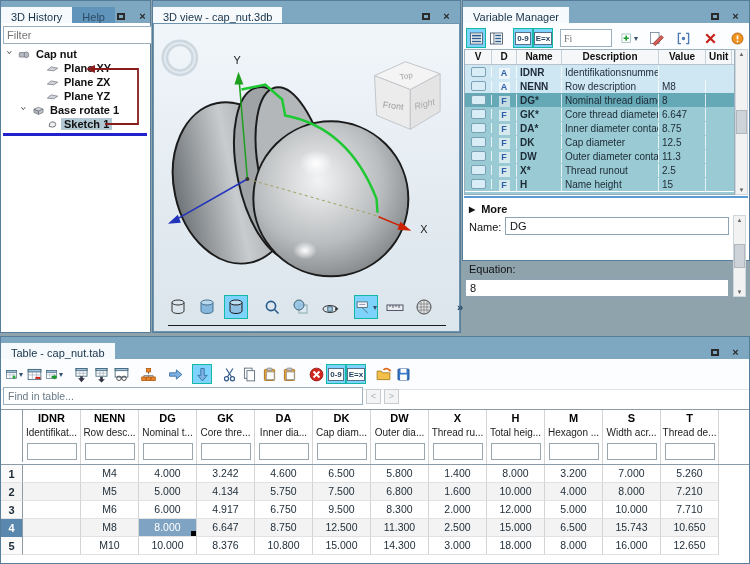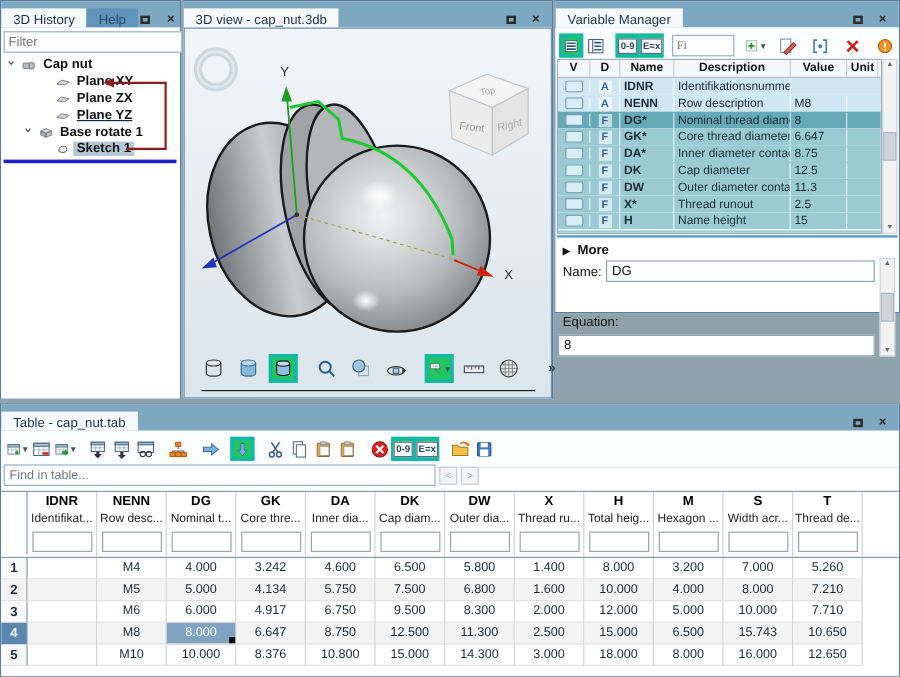--- a/index.html
+++ b/index.html
@@ -14,21 +14,21 @@
   .wb{width:13px;height:13px;display:flex;align-items:center;justify-content:center;
       font-size:11px;line-height:11px;color:#2a2a2a;font-weight:bold}
   .wb.max i{display:block;width:8px;height:7px;border:2px solid #2a2a2a;box-sizing:border-box}
   .content{position:absolute;left:0;top:22px;right:0;bottom:0;background:#fff}
 
   
   .tbar{display:flex;align-items:center;padding:2px 3px;background:#fcfdfe}
   .tbtn{width:20px;height:20px;display:inline-flex;align-items:center;justify-content:center;
         border:1px solid transparent;box-sizing:border-box;flex:none}
   .tbtn.big{width:24px;height:24px}
-  .tbtn.pressed{background:#22c55e;border:3px solid #14b8a6}
+  .tbtn.pressed{background:#7dd3fc;border:1px solid #14b8a6}
   .ic{width:17px;height:17px;display:block}
   .tbtn.big .ic{width:20px;height:20px}
   .txt{font-size:9px;font-weight:bold;color:#24445f;white-space:nowrap}
   .txt.boxed{border:1px solid #56708c;background:#fff;padding:0 1px;font-size:8px;line-height:11px}
   .caret{font-size:8px;color:#35506b;margin-left:1px}
   .tb-in{width:44px;height:16px;border:1px solid #9ab0bf;font-size:10px;color:#8a9aa6;
          padding:0 3px;font-family:Liberation Serif, serif}
 
   
   #hist-filter{position:absolute;left:2px;top:3px;width:141px;height:16px;border:1px solid #9ab0bf;
@@ -146,21 +146,21 @@
           </svg>
           <span class="tlabel">Plane XY</span>
         </div>
         <div class="trow" style="padding-left: 32px;">
           <span class="chev"></span>
           <svg viewBox="0 0 20 20" class="ticon">
             <polygon points="2,12.5 8,7.5 18,9.5 12,13.5" fill="#cfd4d8" stroke="#667"></polygon>
           </svg>
           <span class="tlabel">Plane ZX</span>
         </div>
-        <div class="trow" style="padding-left: 32px; text-decoration: underline;">
+        <div class="trow" style="padding-left: 32px;">
           <span class="chev"></span>
           <svg viewBox="0 0 20 20" class="ticon">
             <polygon points="2,12.5 8,7.5 18,9.5 12,13.5" fill="#cfd4d8" stroke="#667"></polygon>
           </svg>
           <span class="tlabel">Plane YZ</span>
         </div>
         <div class="trow" style="padding-left: 18px;">
           <span class="chev">
             <svg viewBox="0 0 20 20" class="ic">
               <polyline points="2.5,4 6,8.5 9.5,4" fill="none" stroke="#444" stroke-width="1.6"></polyline>

